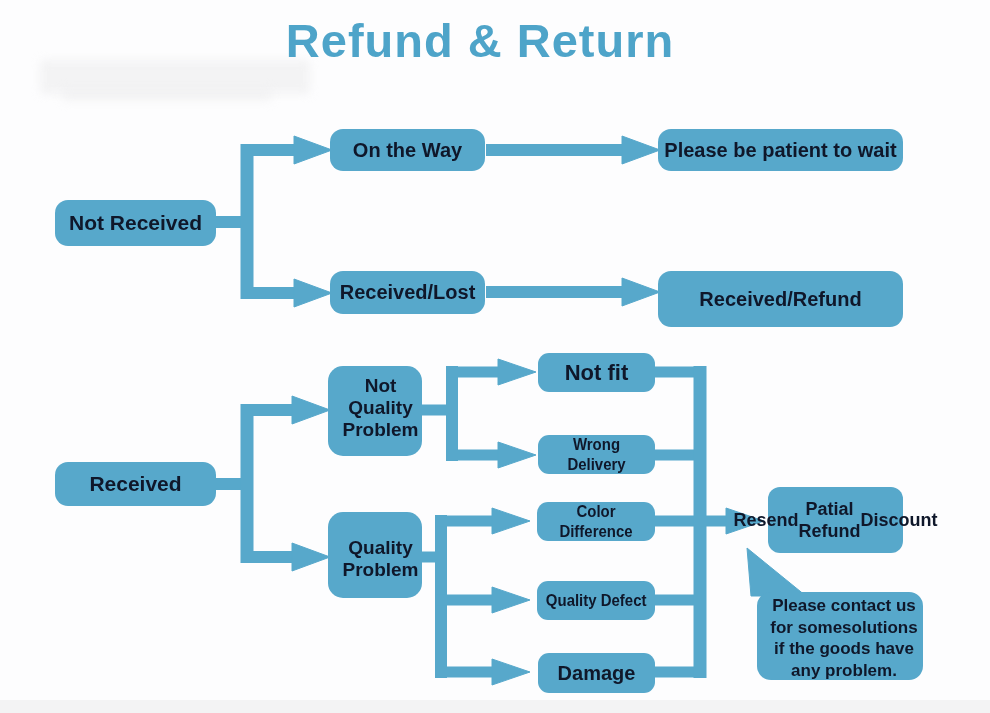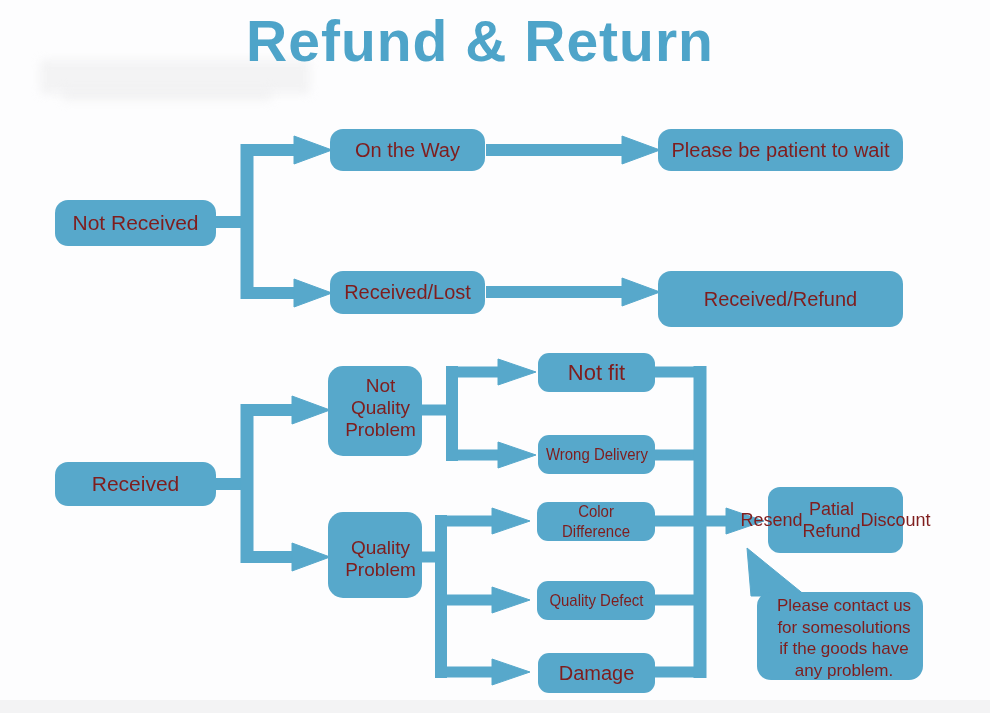--- a/index.html
+++ b/index.html
@@ -13,27 +13,27 @@
     background:#f3f3f4;
   }
   .ghost{
     position:absolute; background:#ebebec; filter:blur(5px); opacity:.55;
     border-radius:4px;
   }
   #ghost1{left:40px; top:60px; width:270px; height:34px;}
   #ghost2{left:62px; top:88px; width:210px; height:14px; opacity:.4;}
   #page-title{
     position:absolute; left:180px; top:8px; width:600px;
-    text-align:center; font-size:57px; font-weight:bold;
+    text-align:center; font-size:47px; font-weight:bold;
     color:#4ea4c9; letter-spacing:1px; line-height:66px;
   }
   svg.wires{position:absolute; left:0; top:0; z-index:1;}
   .node{
     position:absolute; z-index:2;
-    background:#57a8cb; color:#7f1d1d; font-weight:normal;
+    background:#57a8cb; color:#0f172a; font-weight:bold;
     display:flex; align-items:center; justify-content:center;
     text-align:center; line-height:1.15; box-sizing:border-box;
   }
   .node .cond{display:inline-block; transform:scaleX(0.88);}
   .node.col{flex-direction:column; align-items:center;
     justify-content:flex-start; text-align:left;}
   #node-not-received   {left:55px;  top:200px; width:161px; height:46px; border-radius:13px; font-size:21px;}
   #node-on-the-way     {left:330px; top:129px; width:155px; height:42px; border-radius:13px; font-size:20px;}
   #node-please-wait    {left:658px; top:129px; width:245px; height:42px; border-radius:13px; font-size:20px;}
   #node-received-lost  {left:330px; top:271px; width:155px; height:43px; border-radius:13px; font-size:20px;}

